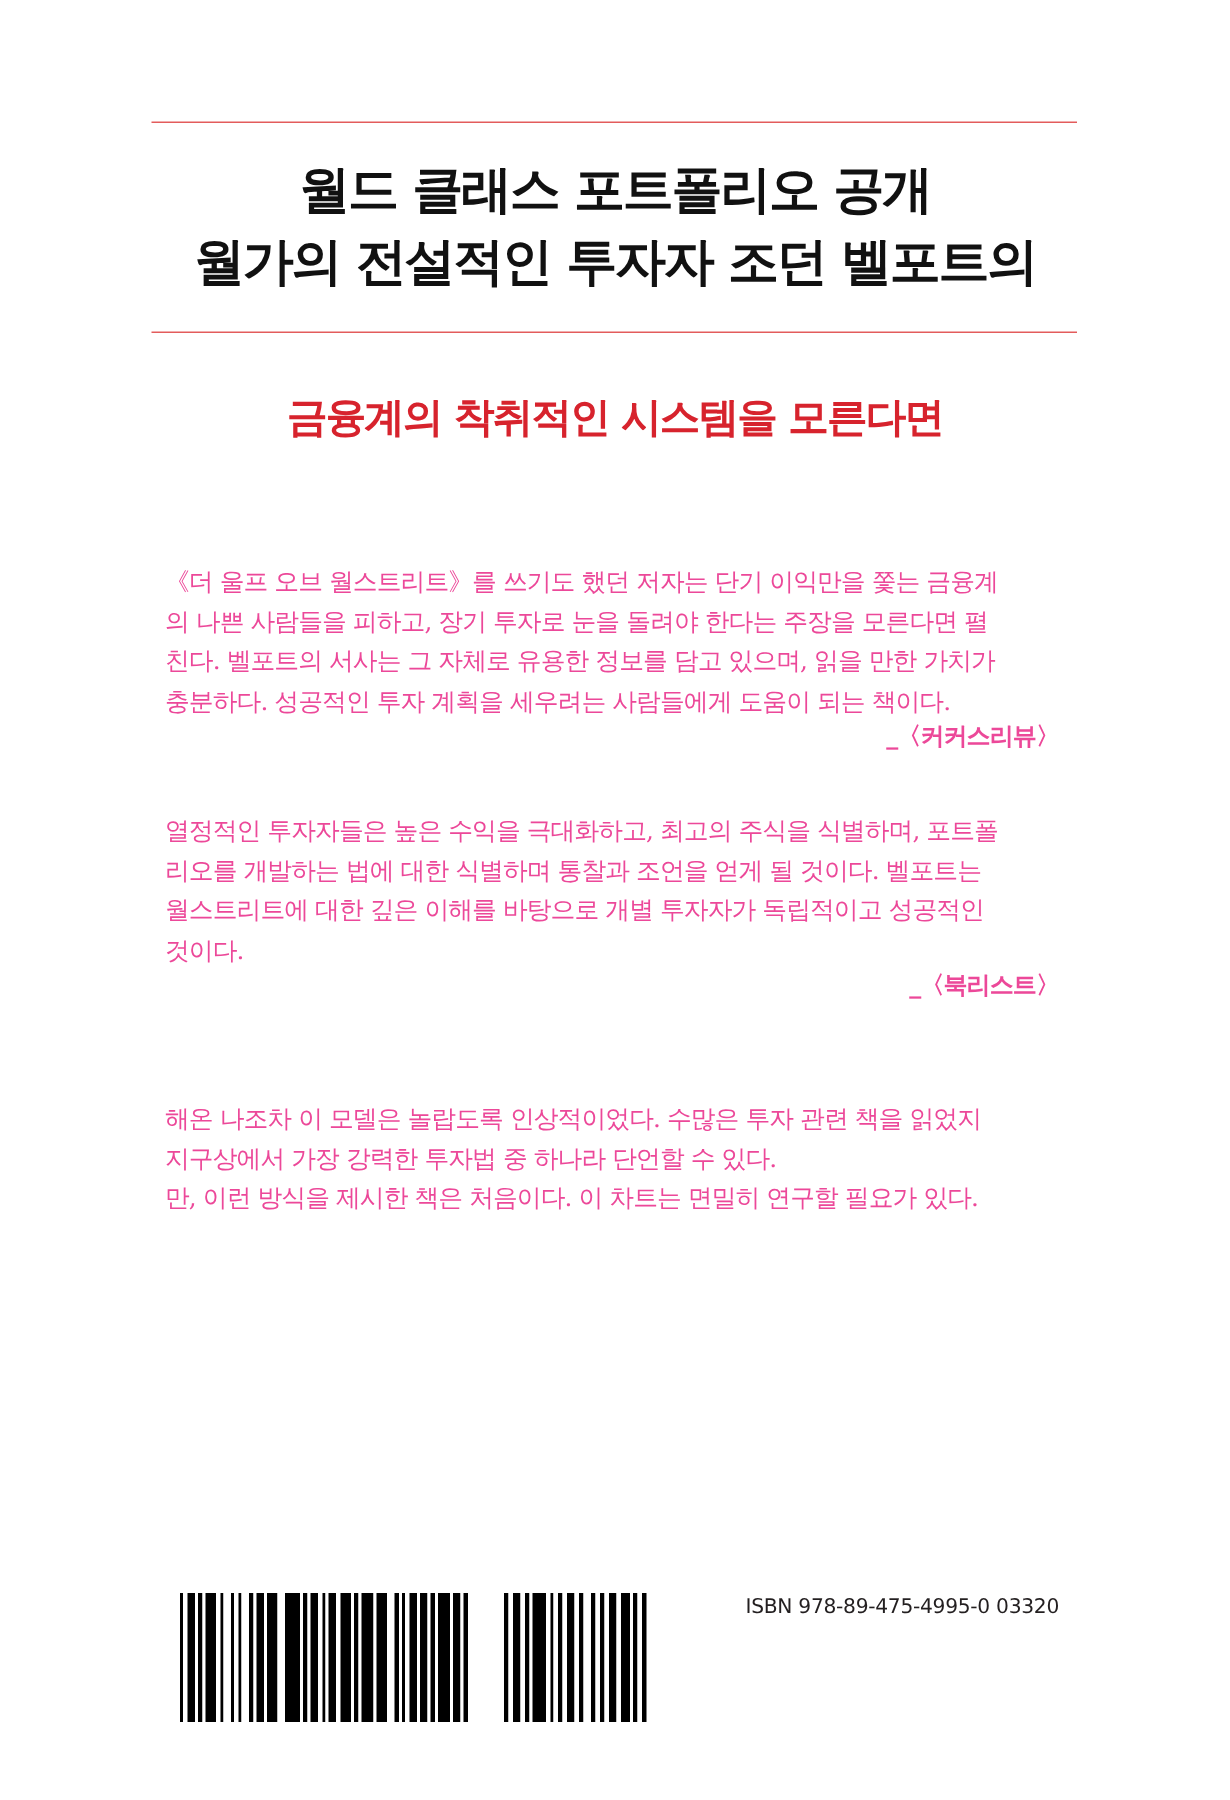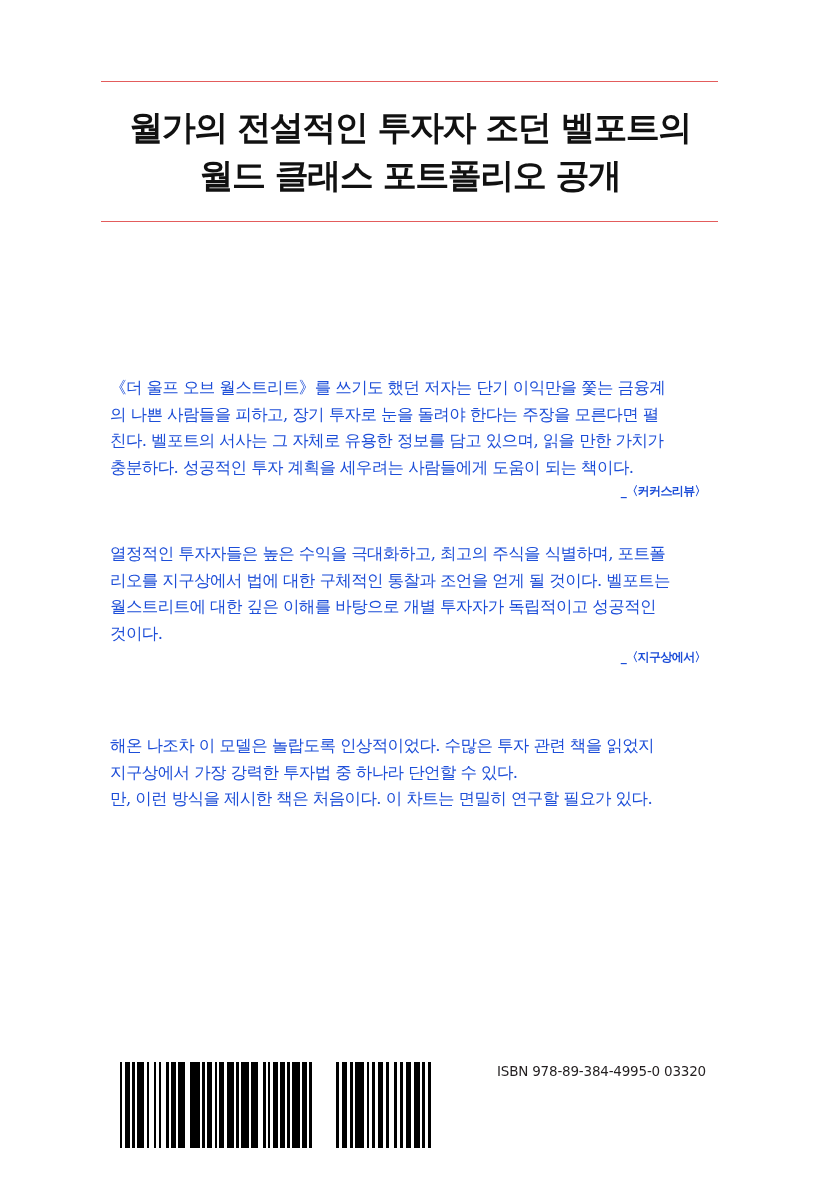--- a/index.html
+++ b/index.html
@@ -45,29 +45,29 @@
     }
     .subhead div { white-space: nowrap; }
 
     .review {
       position: absolute;
       left: 110px; width: 600px;
       font-family: "DejaVu Serif", serif;
       font-size: 16.5px;
       line-height: 26.5px;
       letter-spacing: -0.6px;
-      color: #1d4ed8;
+      color: #ec4899;
     }
     .review .line { white-space: nowrap; display: block; }
     .review .source {
       display: block;
       text-align: right;
       font-family: "DejaVu Sans", sans-serif;
       font-weight: bold;
-      font-size: 12px;
+      font-size: 16px;
       line-height: 20px;
       letter-spacing: -0.6px;
       margin-top: 0px;
       padding-right: 4px;
     }
     .review.r1 { top: 375px; }
     .review.r2 { top: 541px; }
     .review.r3 { top: 733px; }
 
     .barcode {
@@ -92,43 +92,44 @@
       color: #231f20;
     }
     .isbn div { white-space: nowrap; }
   </style>
 </head>
 <body>
 
 <div class="rule top"></div>
 
 <div class="headline">
+  <div>월드 클래스 포트폴리오 공개</div>
   <div>월가의 전설적인 투자자 조던 벨포트의</div>
-  <div>월드 클래스 포트폴리오 공개</div>
 </div>
 
 <div class="rule bottom"></div>
 
 <div class="subhead">
+  <div>금융계의 착취적인 시스템을 모른다면</div>
 </div>
 
 <div class="review r1">
   <span class="line">《더 울프 오브 월스트리트》를 쓰기도 했던 저자는 단기 이익만을 쫓는 금융계</span>
   <span class="line">의 나쁜 사람들을 피하고, 장기 투자로 눈을 돌려야 한다는 주장을 모른다면 펼</span>
   <span class="line">친다. 벨포트의 서사는 그 자체로 유용한 정보를 담고 있으며, 읽을 만한 가치가</span>
   <span class="line">충분하다. 성공적인 투자 계획을 세우려는 사람들에게 도움이 되는 책이다.</span>
   <span class="source">_〈커커스리뷰〉</span>
 </div>
 
 <div class="review r2">
   <span class="line">열정적인 투자자들은 높은 수익을 극대화하고, 최고의 주식을 식별하며, 포트폴</span>
-  <span class="line">리오를 지구상에서 법에 대한 구체적인 통찰과 조언을 얻게 될 것이다. 벨포트는</span>
+  <span class="line">리오를 개발하는 법에 대한 식별하며 통찰과 조언을 얻게 될 것이다. 벨포트는</span>
   <span class="line">월스트리트에 대한 깊은 이해를 바탕으로 개별 투자자가 독립적이고 성공적인</span>
   <span class="line">것이다.</span>
-  <span class="source">_〈지구상에서〉</span>
+  <span class="source">_〈북리스트〉</span>
 </div>
 
 <div class="review r3">
   <span class="line">해온 나조차 이 모델은 놀랍도록 인상적이었다. 수많은 투자 관련 책을 읽었지</span>
   <span class="line">지구상에서 가장 강력한 투자법 중 하나라 단언할 수 있다.</span>
   <span class="line">만, 이런 방식을 제시한 책은 처음이다. 이 차트는 면밀히 연구할 필요가 있다.</span>
 </div>
 
 <div class="barcode main" id="barcode-main">
     <span style="width:2.43px;background:#000"></span>
@@ -209,14 +210,14 @@
     <span style="width:5.59px;background:#000"></span>
     <span style="width:2.79px;background:#fff"></span>
     <span style="width:5.59px;background:#000"></span>
     <span style="width:2.79px;background:#fff"></span>
     <span style="width:2.79px;background:#000"></span>
     <span style="width:2.79px;background:#fff"></span>
     <span style="width:2.79px;background:#000"></span>
   </div>
 
 <div class="isbn">
-  <div>ISBN 978-89-384-4995-0  03320</div>
+  <div>ISBN 978-89-475-4995-0  03320</div>
 </div>
 
 </body></html>

